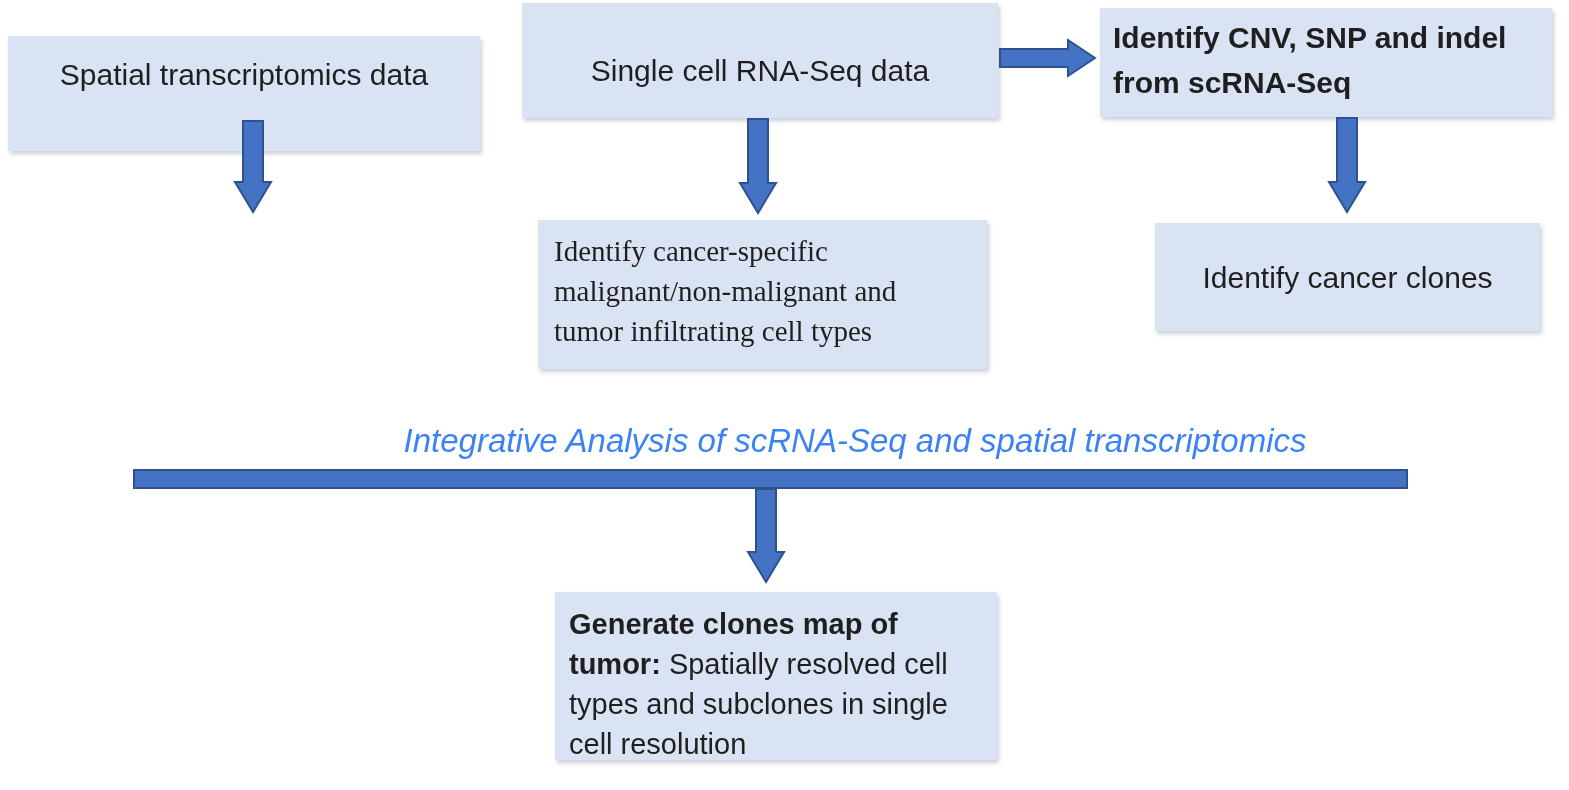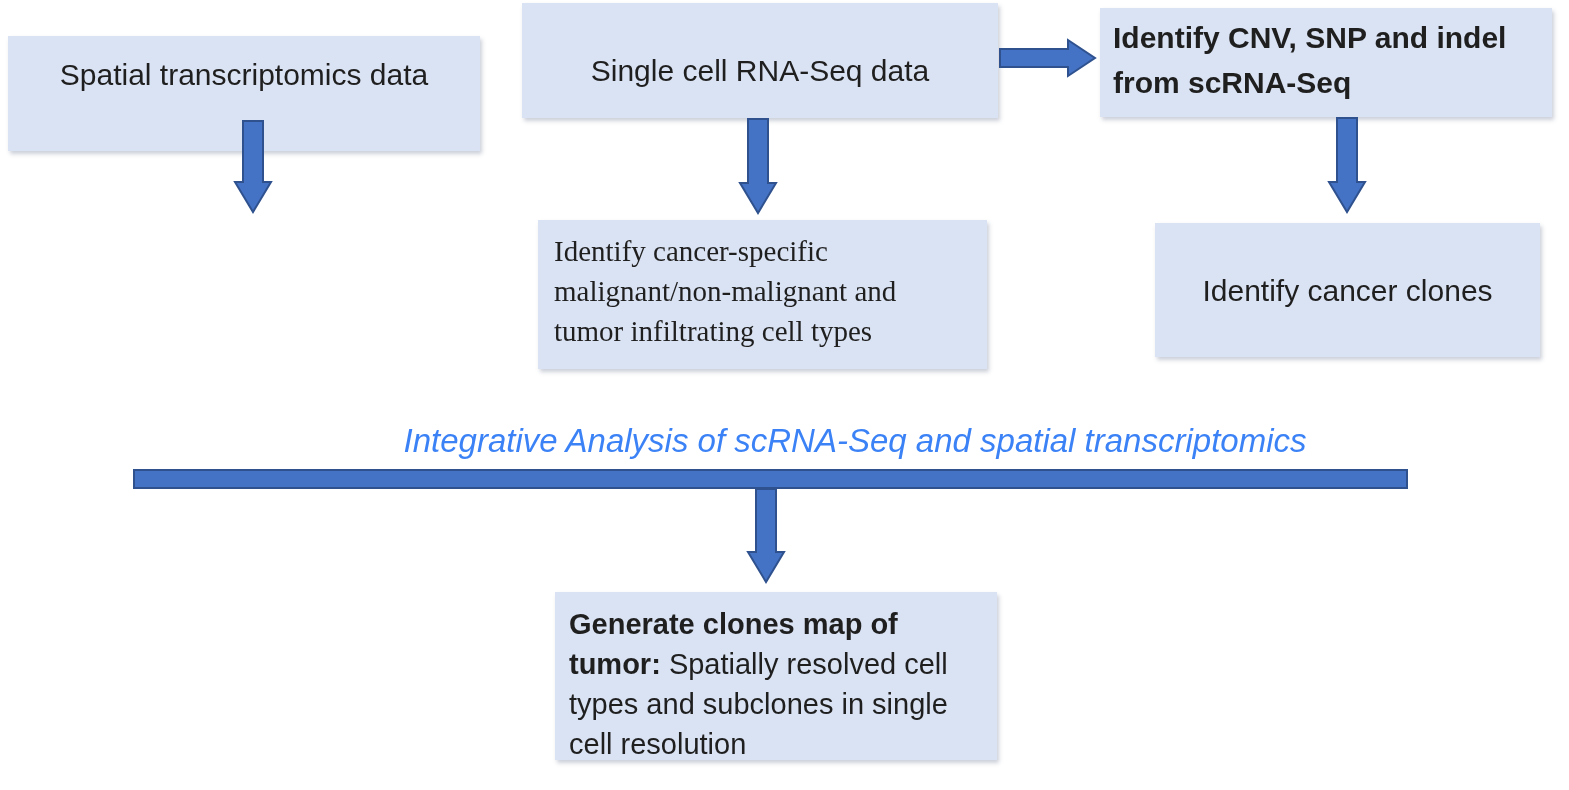--- a/index.html
+++ b/index.html
@@ -36,21 +36,21 @@
     justify-content: center;
     align-items: center;
     text-align: center;
   }
   #box-spatial-data        { left: 8px;    top: 5px;   width: 472px; height: 115px; padding-top: 16px; margin-top: 31px; }
   #box-scrna-data          { left: 522px;  top: 3px;   width: 476px; height: 115px; padding-top: 45px; }
   #box-cnv-snp-indel       { left: 1100px; top: 8px;   width: 452px; height: 109px; padding: 7px 13px; font-weight: bold; }
   #box-spatial-cell-types  { left: 18px;   top: 228px; width: 425px; height: 112px; padding: 13px 16px; }
   #box-cancer-specific     { left: 538px;  top: 220px; width: 449px; height: 149px; padding: 11px 16px;
                              font-size: 29px; line-height: 40px; font-family: Liberation Serif, serif; }
-  #box-cancer-clones       { left: 1155px; top: 223px; width: 385px; height: 134px; }
+  #box-cancer-clones       { left: 1155px; top: 223px; width: 385px; height: 108px; }
   #box-final-map           { left: 555px;  top: 592px; width: 442px; height: 168px; padding: 12px 14px;
                              font-size: 29px; line-height: 40px; }
   #box-final-map .lead     { font-weight: bold; }
   #integrative-title {
     position: absolute;
     left: 855px;
     top: 420px;
     transform: translateX(-50%);
     white-space: nowrap;
     font-style: italic;

